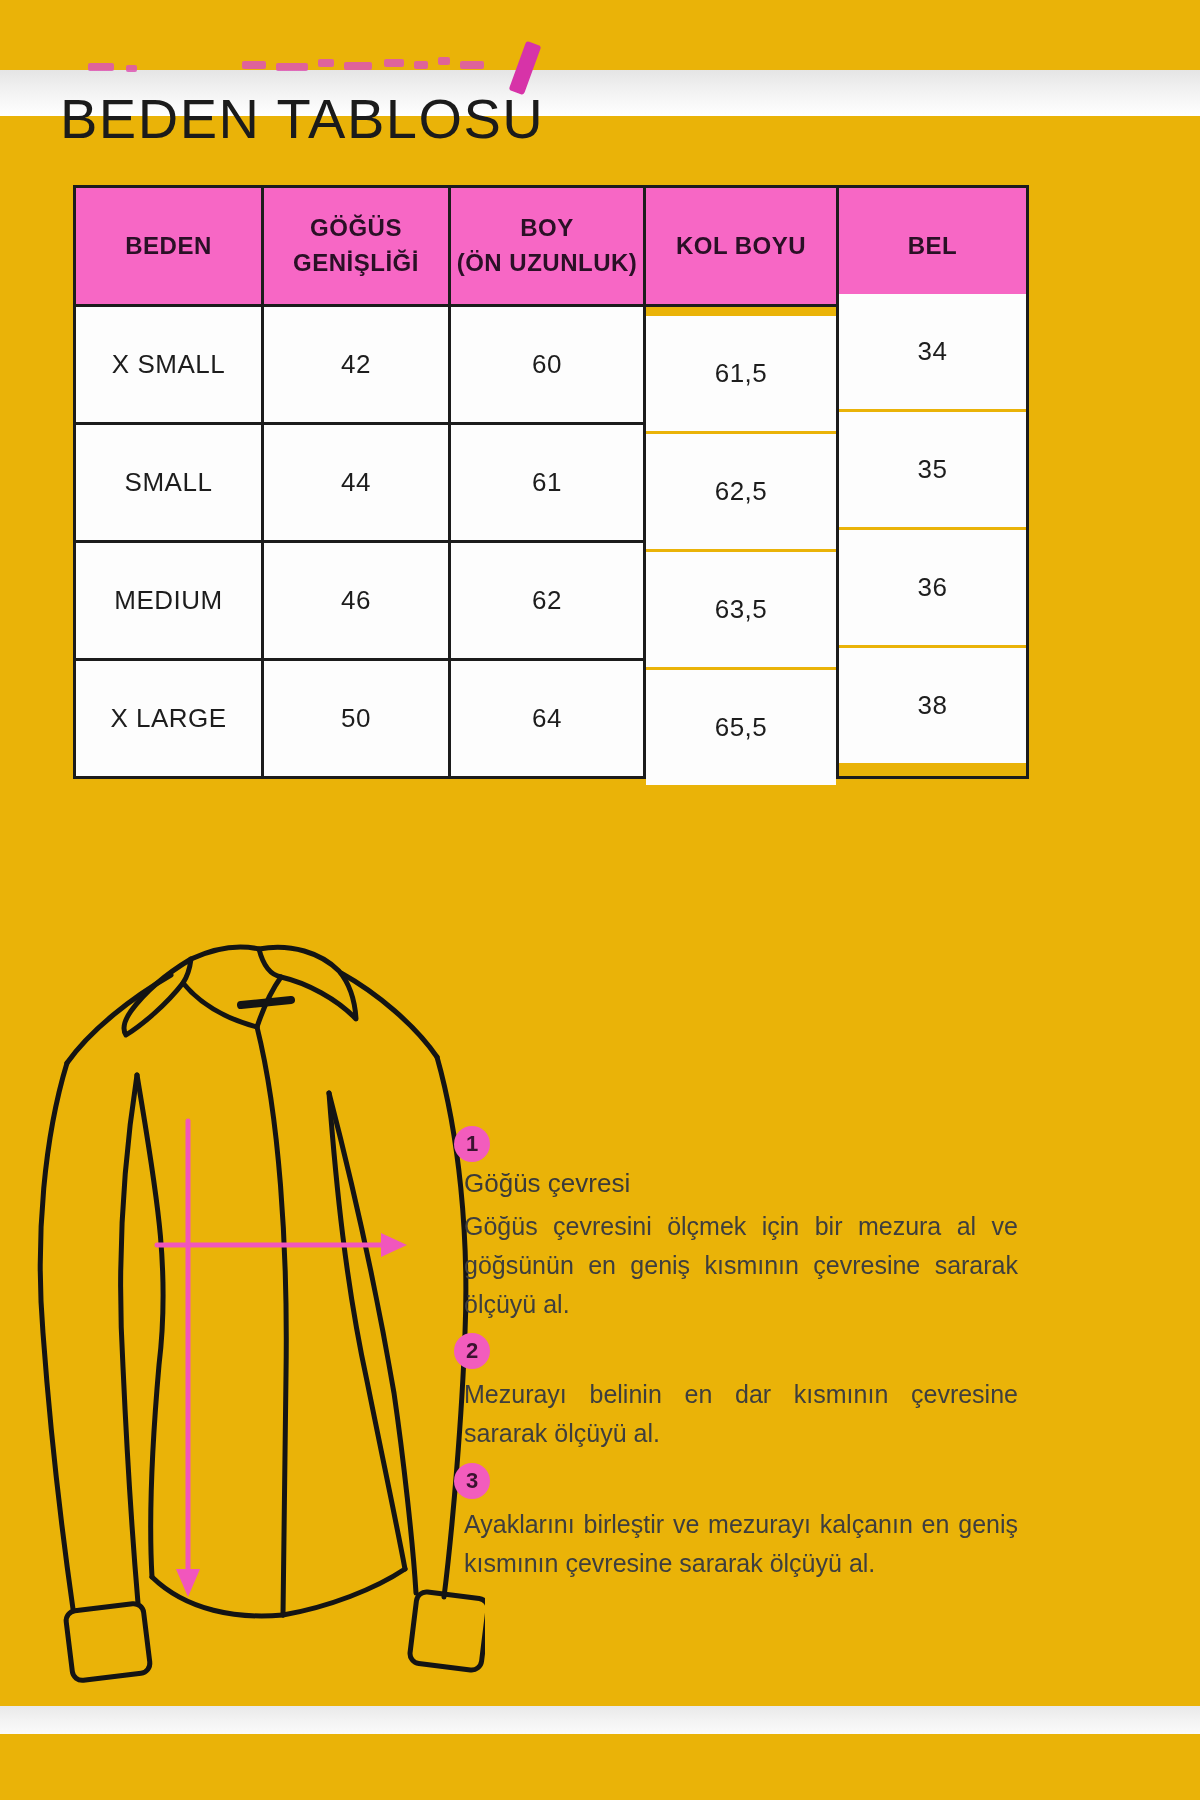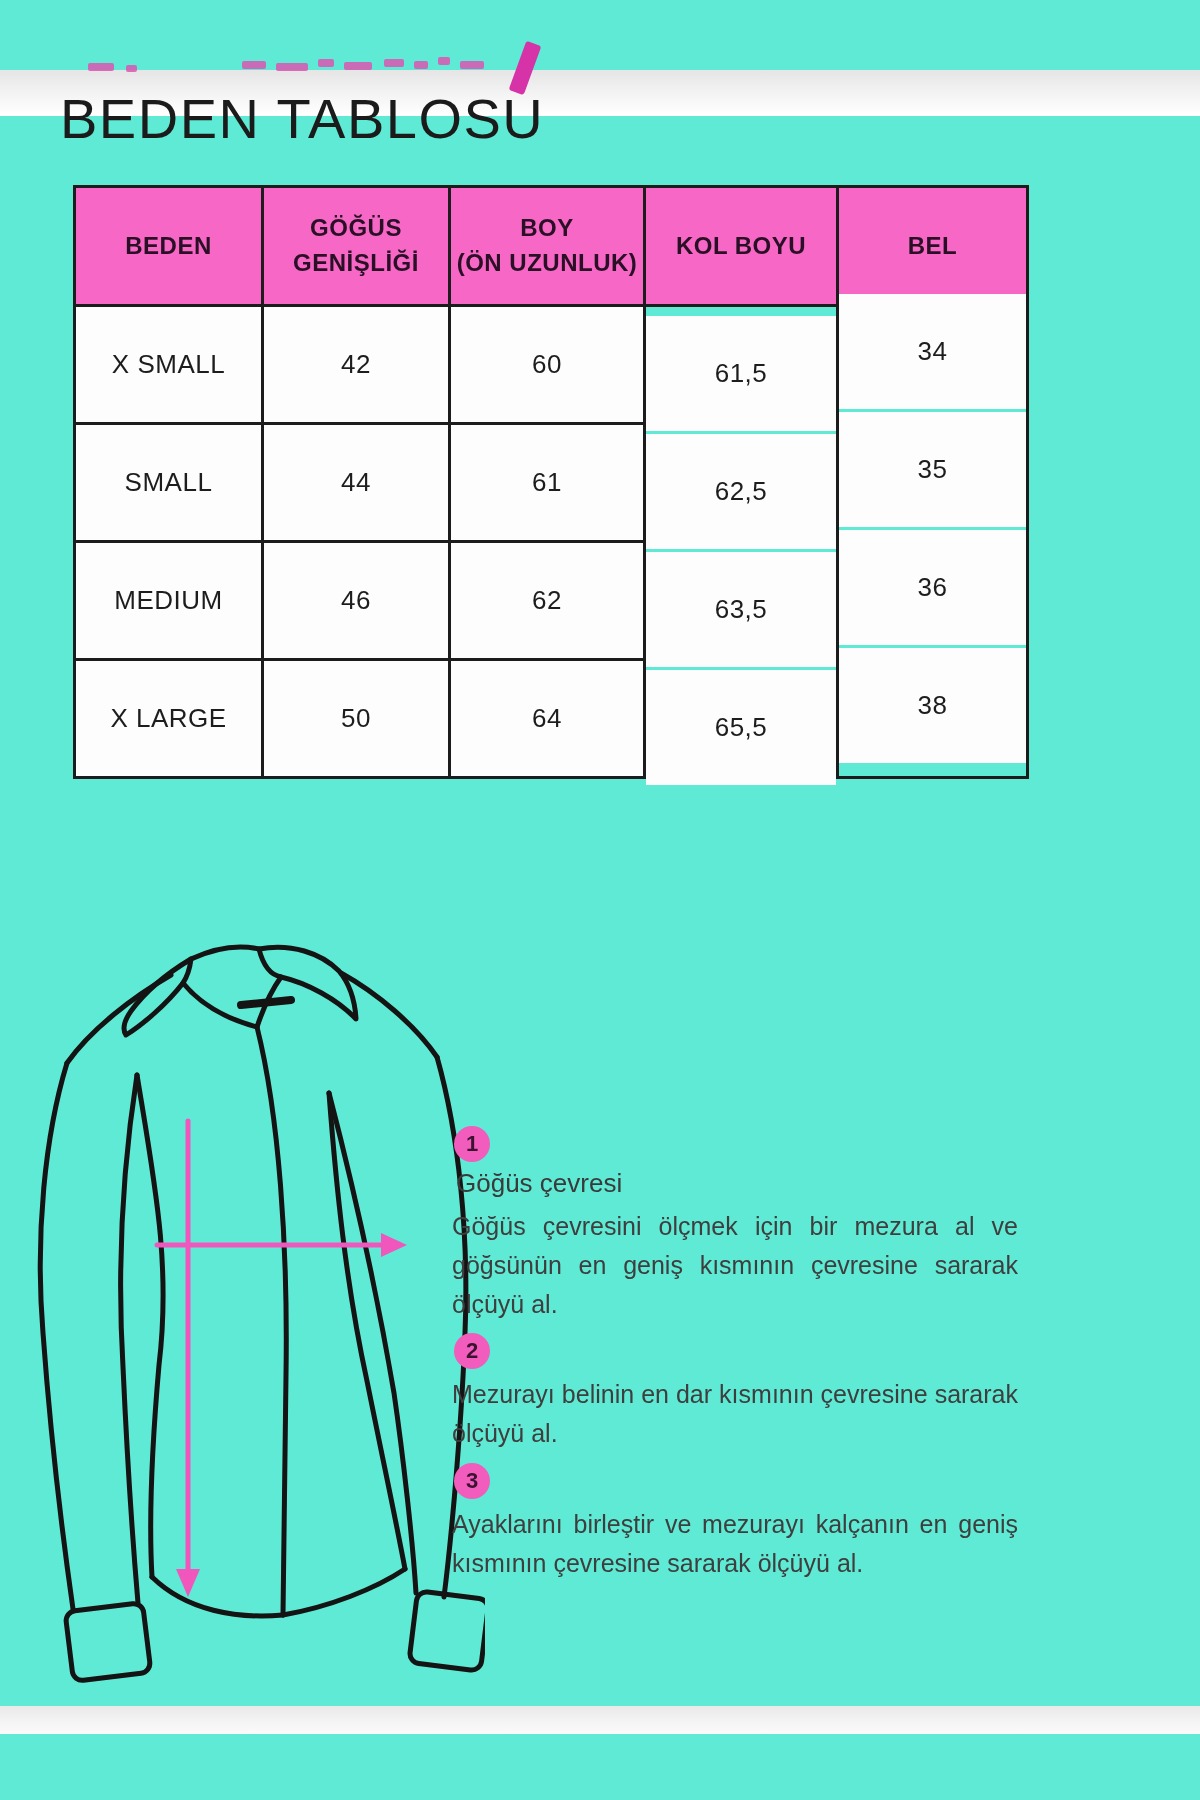--- a/index.html
+++ b/index.html
@@ -1,17 +1,17 @@
 <!DOCTYPE html>
 <html><head>
 <meta charset="utf-8">
 <style>
   html,body{margin:0;padding:0;background:#ffffff;}
   .page{
-    position:relative;width:1200px;height:1800px;background:#5eead4;
+    position:relative;width:1200px;height:1800px;background:#eab308;
     font-family:"Liberation Sans",sans-serif;overflow:hidden;
   }
   
   .top-grad{position:absolute;left:0;top:70px;width:100%;height:46px;
     background:linear-gradient(180deg,#e5e5e5 0%,#f2f2f2 45%,#ffffff 100%);}
   .logo-remnant{position:absolute;left:0;top:0;width:700px;height:110px;}
   .logo-remnant .frag{position:absolute;background:#dd55b3;border-radius:2px;opacity:.85;}
   .logo-remnant .slash{position:absolute;left:517px;top:42px;width:16px;height:52px;
     background:#d733a8;transform:rotate(20deg);border-radius:3px;}
   
@@ -30,22 +30,22 @@
     font-weight:normal;letter-spacing:.5px;}
   .size-table td.c-kol{transform:translateY(9px);}
   .size-table td.c-bel{transform:translateY(-13px);}
   
   .figure{position:absolute;left:25px;top:925px;width:460px;height:760px;}
   .steps{position:absolute;left:452px;top:1126px;width:566px;color:#3e3e3e;}
   .step{margin-bottom:8px;}
   .badge{width:36px;height:36px;border-radius:50%;background:#f25cbd;color:#3a1330;
     font-size:22px;font-weight:bold;display:flex;align-items:center;justify-content:center;
     margin:0 0 6px 2px;}
-  .step-title{font-size:26px;margin:2px 0 8px 4px;color:#3a3a3a;}
-  .step-desc{font-size:25px;line-height:1.55;text-align:justify;margin:0 0 10px 0;color:#3e3e3e;}
+  .step-title{font-size:26px;margin:2px 0 8px 12px;color:#3a3a3a;}
+  .step-desc{font-size:25px;line-height:1.55;text-align:justify;margin:0 0 10px 12px;color:#3e3e3e;}
   
   .bottom-strip{position:absolute;left:0;top:1706px;width:100%;height:28px;
     background:linear-gradient(180deg,#e9e9e9 0%,#f3f3f3 50%,#fbfbfb 100%);}
 </style>
 </head>
 <body>
 
 <div class="page">
 
   <div class="top-grad"></div>

